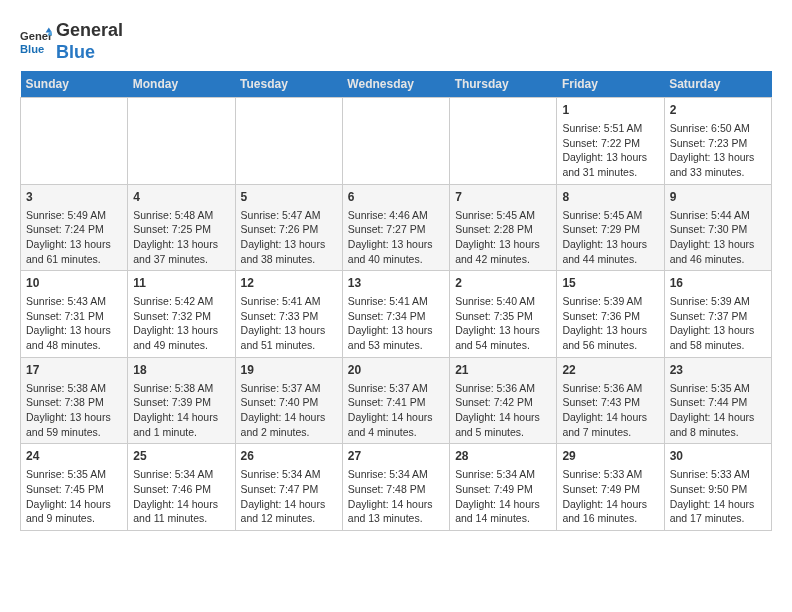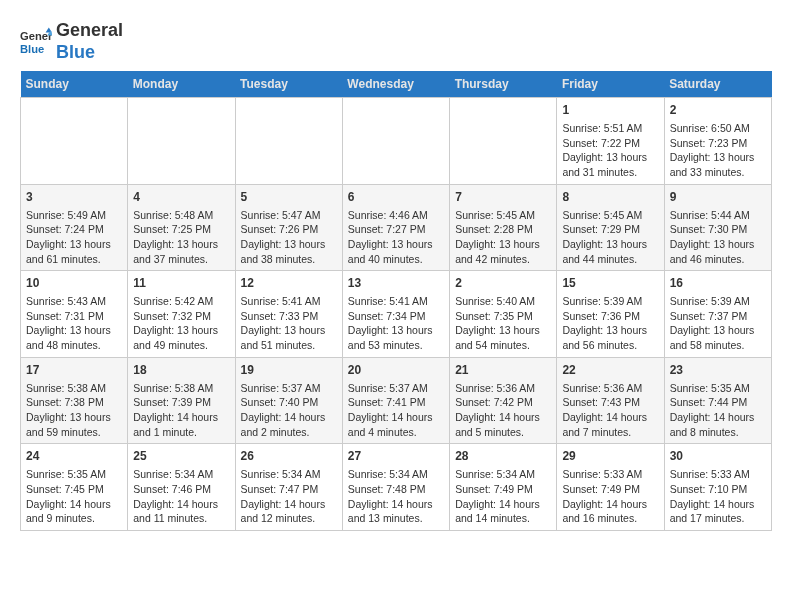--- a/index.html
+++ b/index.html
@@ -322,19 +322,19 @@
         <td>
           <span class="day-num">29</span>
           <div>Sunrise: 5:33 AM</div>
           <div>Sunset: 7:49 PM</div>
           <div>Daylight: 14 hours</div>
           <div>and 16 minutes.</div>
         </td>
         <td>
           <span class="day-num">30</span>
           <div>Sunrise: 5:33 AM</div>
-          <div>Sunset: 7:10 PM</div>
+          <div>Sunset: 9:50 PM</div>
           <div>Daylight: 14 hours</div>
           <div>and 17 minutes.</div>
         </td>
       </tr>
     </tbody>
 </table>
 
 </body></html>

